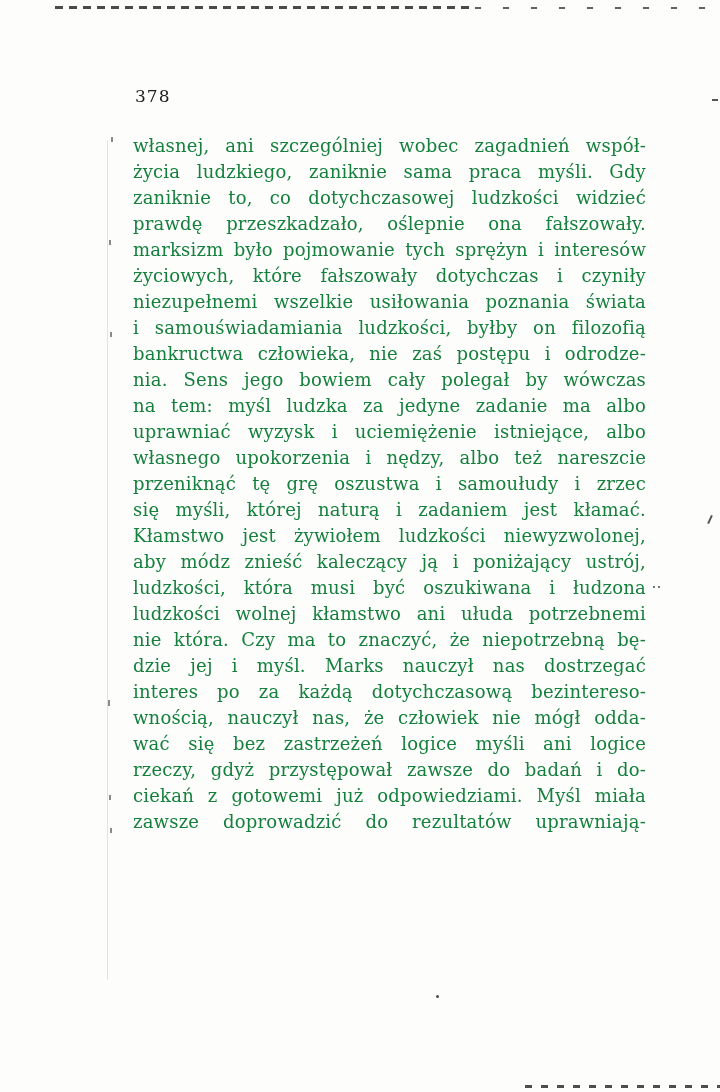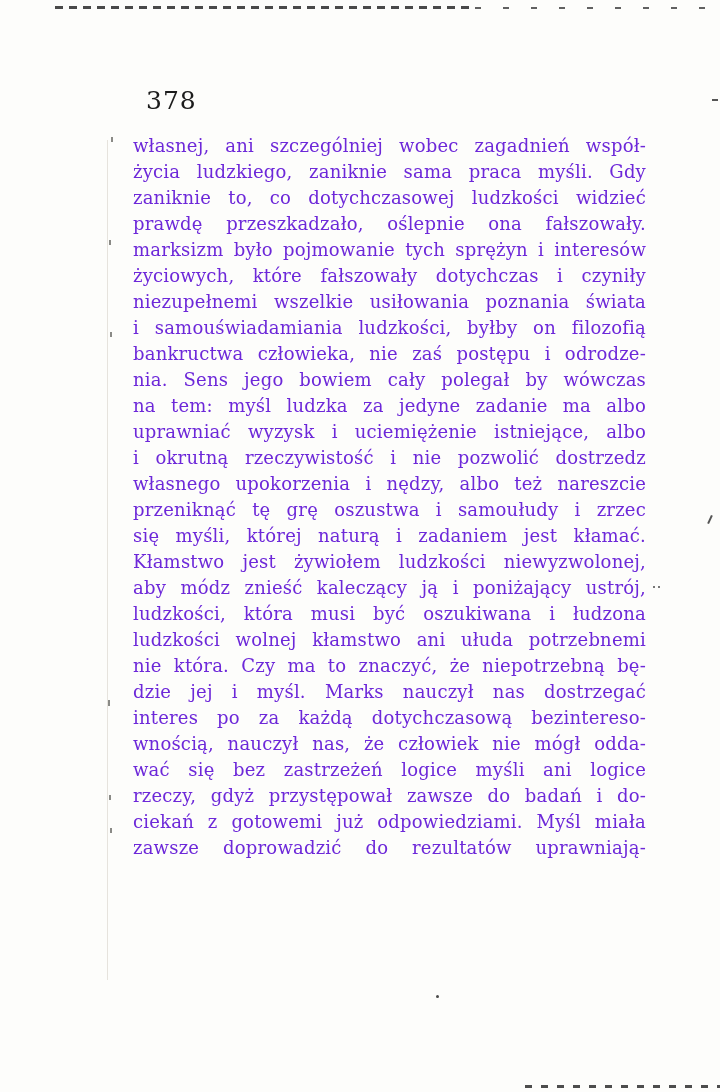--- a/index.html
+++ b/index.html
@@ -9,30 +9,30 @@
     overflow: hidden;
     position: relative;
     font-family: "DejaVu Serif", serif;
   }
   .page {
     position: absolute; inset: 0;
     background: #fdfdfb;
   }
   .page-number {
     position: absolute;
-    left: 146px; top: 86px;
-    font-size: 25px;
+    left: 135px; top: 86px;
+    font-size: 17px;
     color: #1c1c1c;
     letter-spacing: 1px;
   }
   .text-block {
     position: absolute;
     left: 133px; top: 133px;
     width: 513px;
-    color: #6d28d9;
+    color: #15803d;
     font-size: 18px;
     line-height: 26px;
   }
   .line {
     text-align: justify;
     text-align-last: justify;
     white-space: normal;
     letter-spacing: 0.2px;
   }
   
@@ -97,21 +97,20 @@
       <div class="line">zaniknie to, co dotychczasowej ludzkości widzieć</div>
       <div class="line">prawdę przeszkadzało, oślepnie ona fałszowały.</div>
       <div class="line">marksizm było pojmowanie tych sprężyn i interesów</div>
       <div class="line">życiowych, które fałszowały dotychczas i czyniły</div>
       <div class="line">niezupełnemi wszelkie usiłowania poznania świata</div>
       <div class="line">i samouświadamiania ludzkości, byłby on filozofią</div>
       <div class="line">bankructwa człowieka, nie zaś postępu i odrodze-</div>
       <div class="line">nia. Sens jego bowiem cały polegał by wówczas</div>
       <div class="line">na tem: myśl ludzka za jedyne zadanie ma albo</div>
       <div class="line">uprawniać wyzysk i uciemiężenie istniejące, albo</div>
-      <div class="line">i okrutną rzeczywistość i nie pozwolić dostrzedz</div>
       <div class="line">własnego upokorzenia i nędzy, albo też nareszcie</div>
       <div class="line">przeniknąć tę grę oszustwa i samoułudy i zrzec</div>
       <div class="line">się myśli, której naturą i zadaniem jest kłamać.</div>
       <div class="line">Kłamstwo jest żywiołem ludzkości niewyzwolonej,</div>
       <div class="line">aby módz znieść kaleczący ją i poniżający ustrój,</div>
       <div class="line">ludzkości, która musi być oszukiwana i łudzona</div>
       <div class="line">ludzkości wolnej kłamstwo ani ułuda potrzebnemi</div>
       <div class="line">nie która. Czy ma to znaczyć, że niepotrzebną bę-</div>
       <div class="line">dzie jej i myśl. Marks nauczył nas dostrzegać</div>
       <div class="line">interes po za każdą dotychczasową bezintereso-</div>

